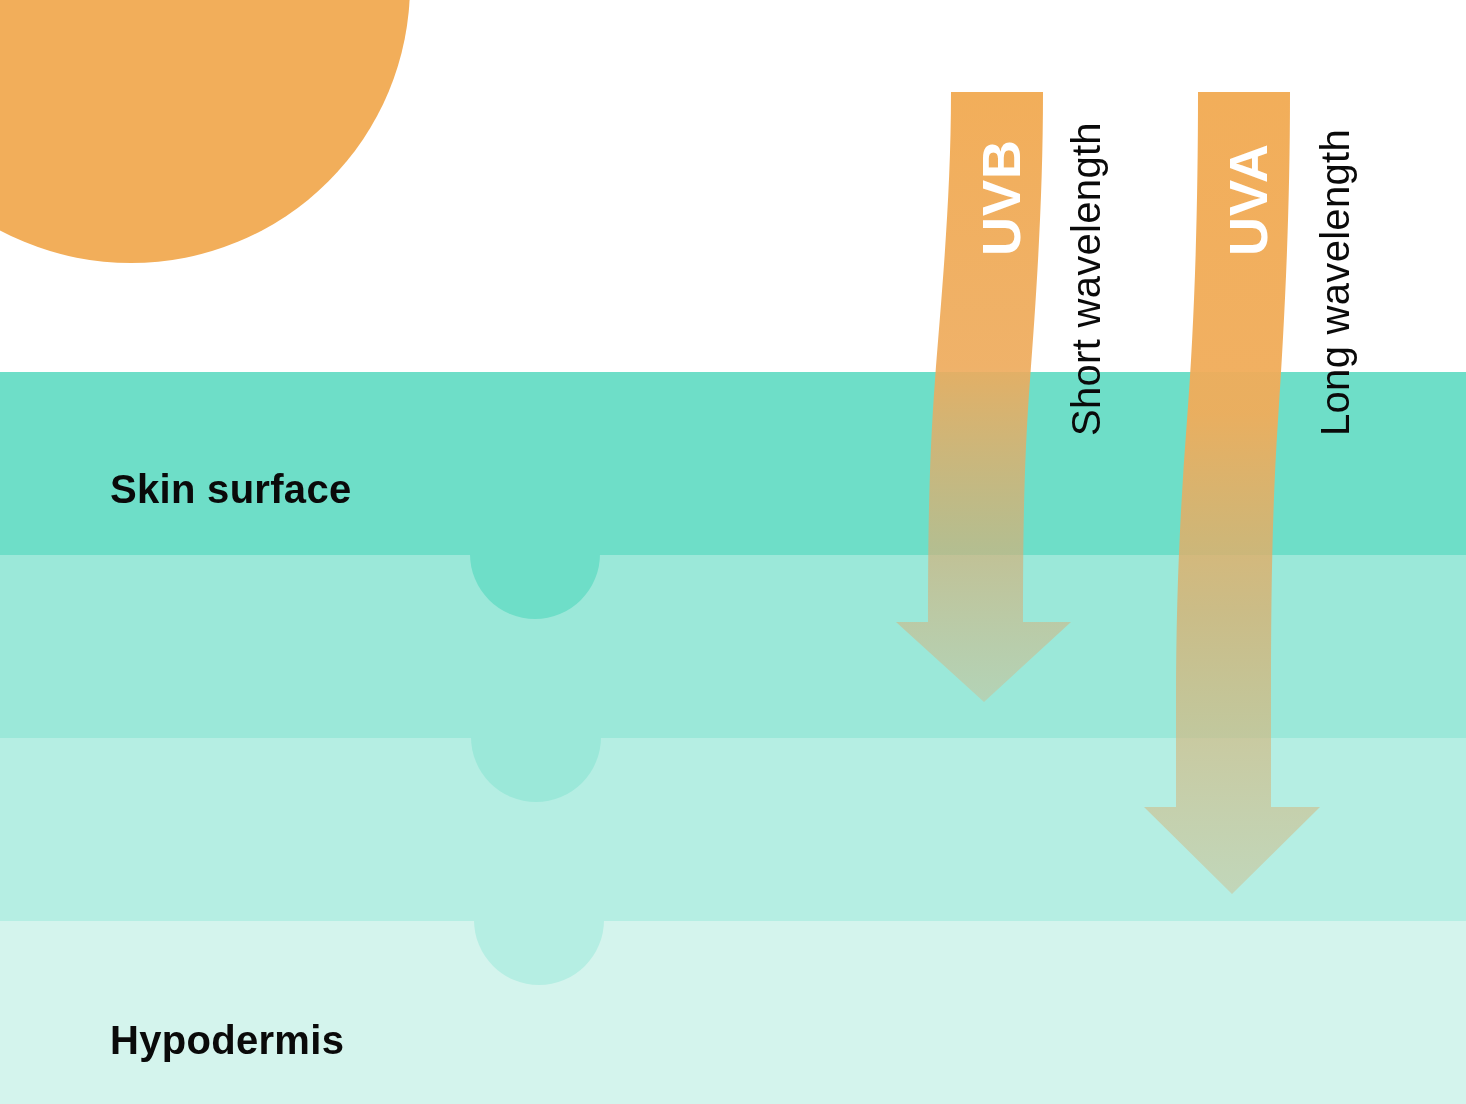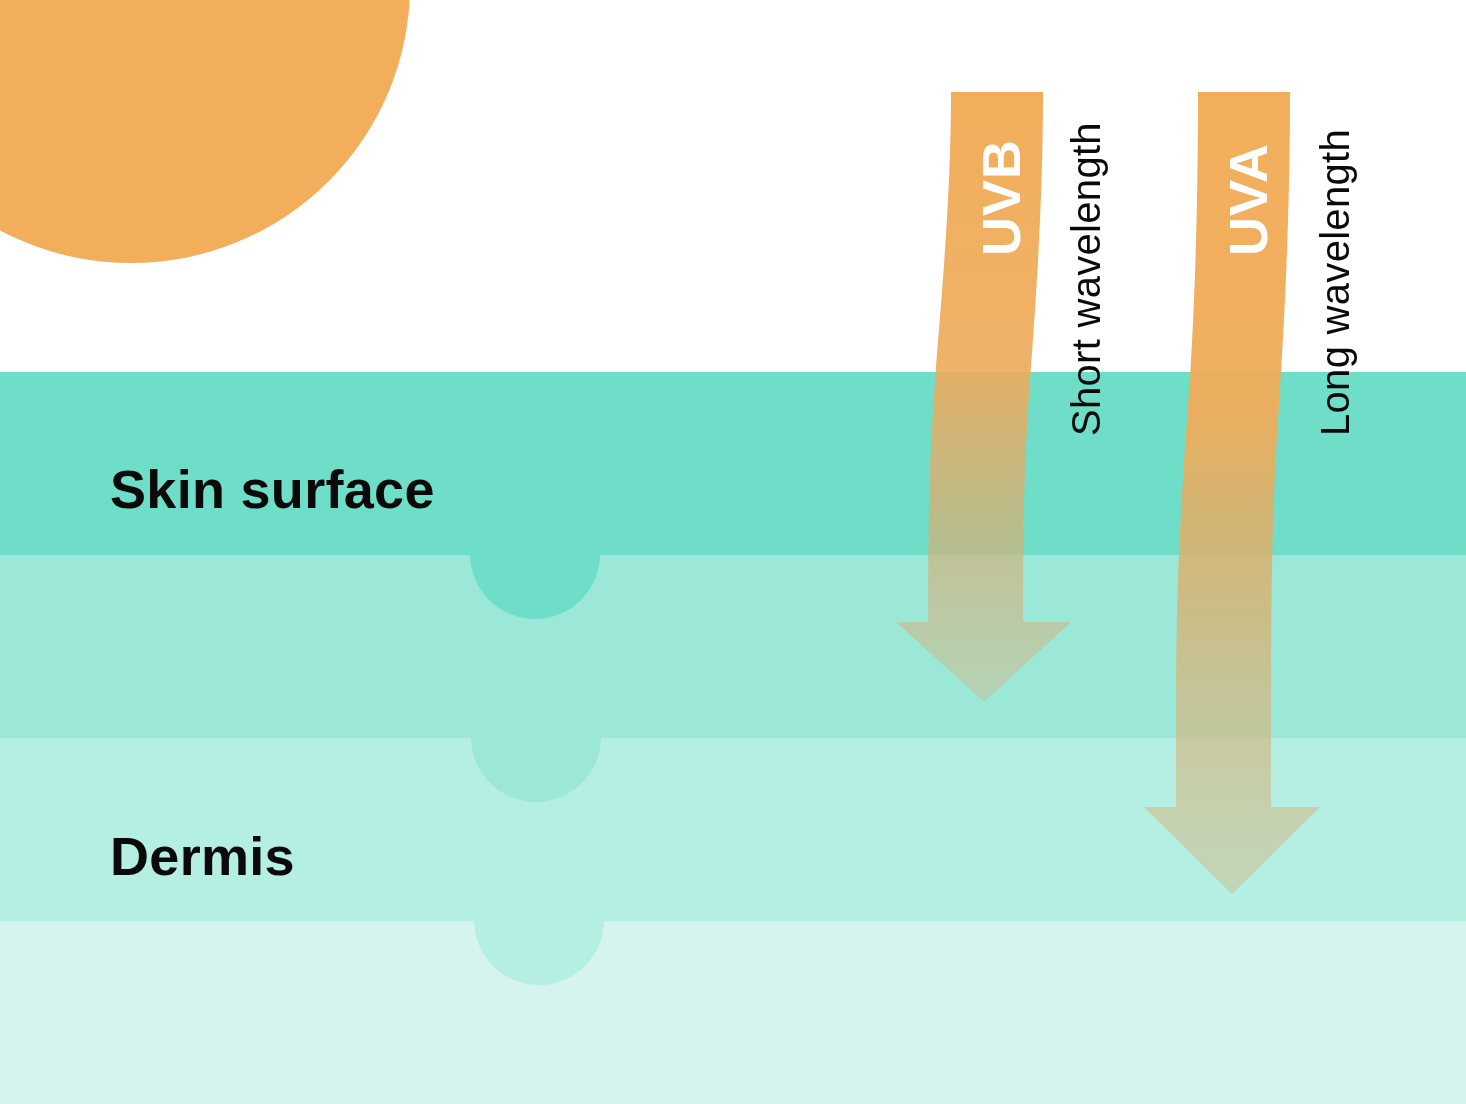--- a/index.html
+++ b/index.html
@@ -4,21 +4,21 @@
   <style>
     html, body { margin: 0; padding: 0; }
     body {
       width: 1466px; height: 1104px; overflow: hidden; position: relative;
       background: #ffffff;
       font-family: "Liberation Sans", "DejaVu Sans", sans-serif;
     }
     .canvas { position: absolute; left: 0; top: 0; width: 1466px; height: 1104px; }
     .band { position: absolute; left: 0; width: 1466px; }
     .label {
-      position: absolute; left: 110px; font-size: 54px; font-weight: 700;
+      position: absolute; left: 110px; font-size: 40px; font-weight: 700;
       color: #0a0a0a; letter-spacing: 0.3px; white-space: nowrap;
       transform: translateY(-50%);
     }
     .sun { position: absolute; border-radius: 50%; }
     .vtext {
       position: absolute; white-space: nowrap;
       transform-origin: left top; transform: rotate(-90deg);
     }
     .ray-name { font-size: 54px; font-weight: 700; color: #ffffff; letter-spacing: 1px; }
     .wave-desc { font-size: 40px; color: #0a0a0a; letter-spacing: 0.3px; }
@@ -74,15 +74,15 @@
              C1194,330 1198,220 1198,92 Z" fill="url(#gUVA)"></path>
   </svg>
 
   <div class="vtext ray-name" style="left:970px; top:256px;">UVB</div>
   <div class="vtext wave-desc" style="left:1064px; top:436px;">Short wavelength</div>
 
   <div class="vtext ray-name" style="left:1217px; top:256px;">UVA</div>
   <div class="vtext wave-desc" style="left:1313px; top:436px;">Long wavelength</div>
 
   <div class="label" style="top:489px;">Skin surface</div>
-  <div class="label" style="top:856px;">Dermis</div>
+  <div class="label" style="top:1040px;">Hypodermis</div>
 
 </div>
 
 </body></html>

